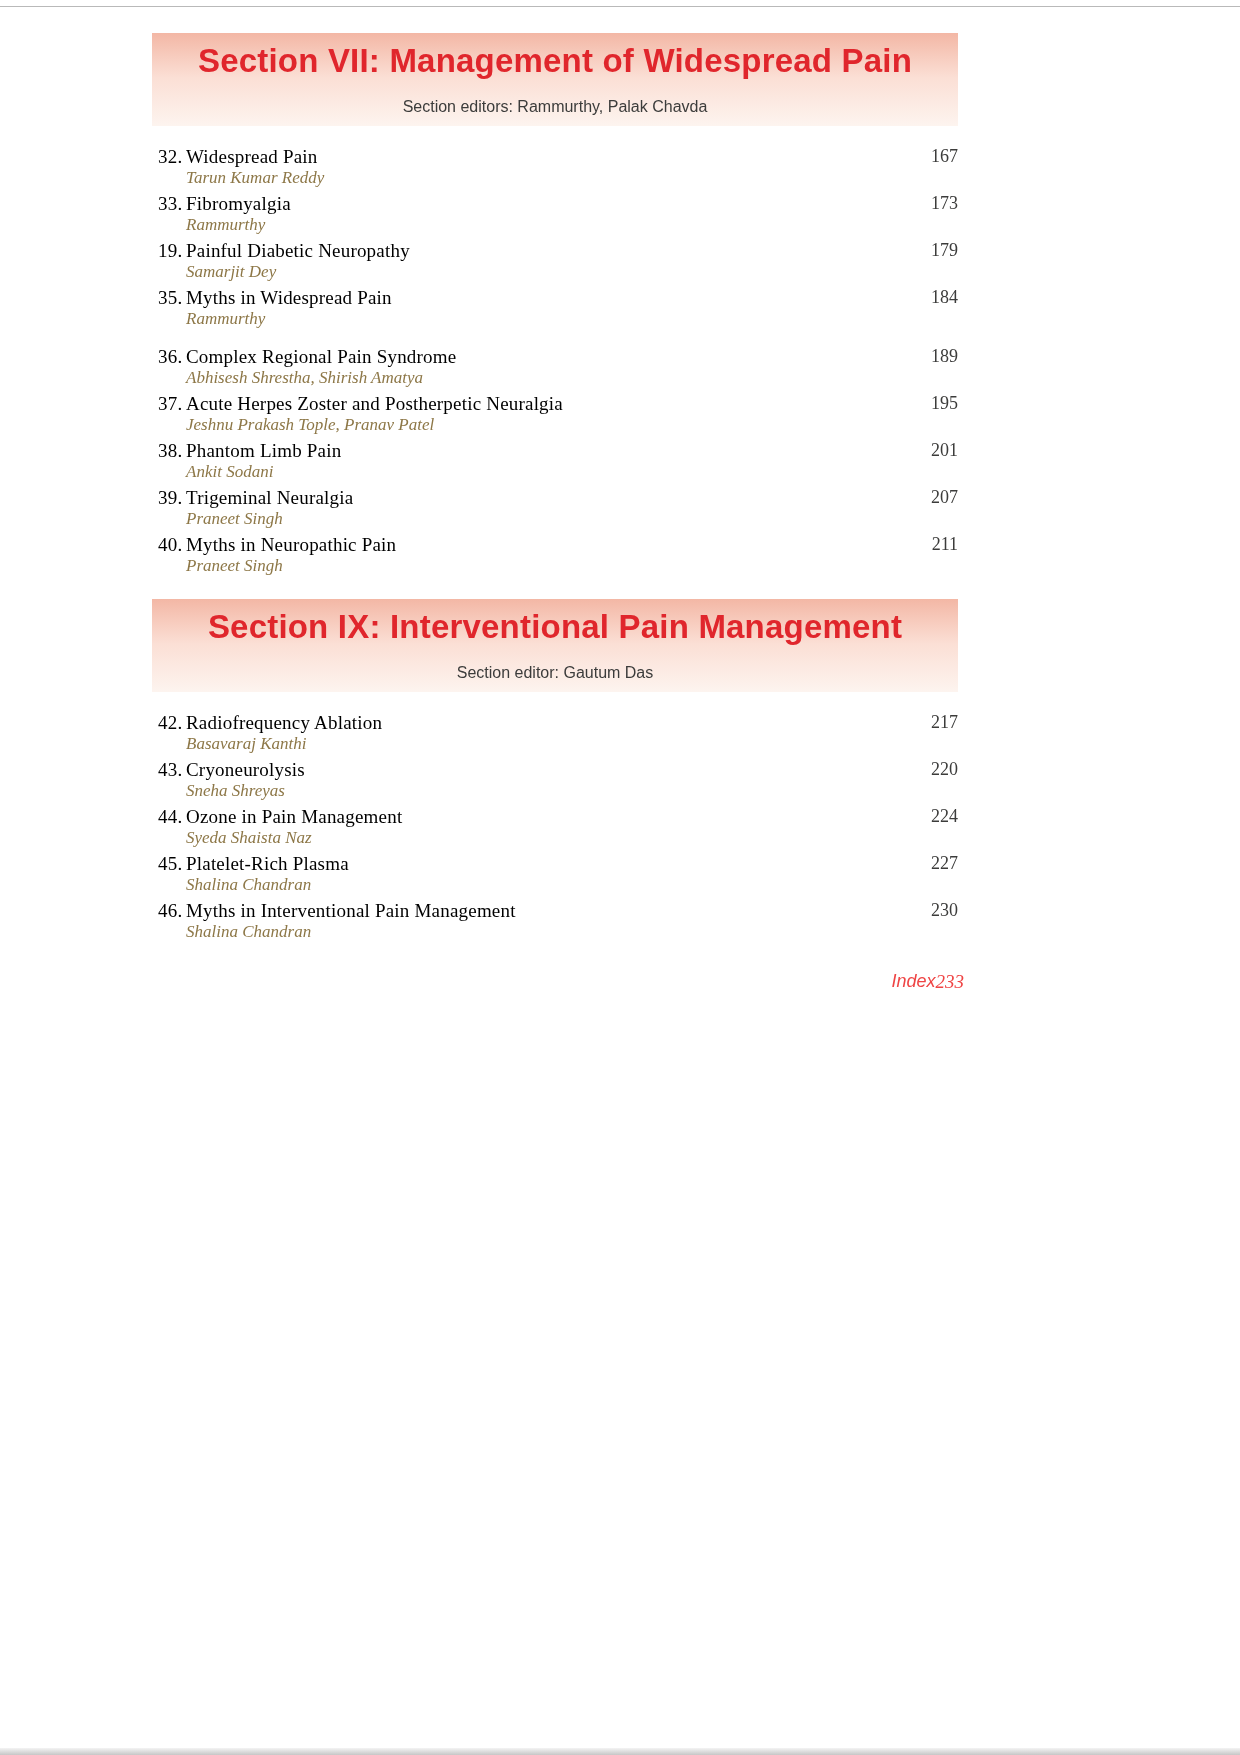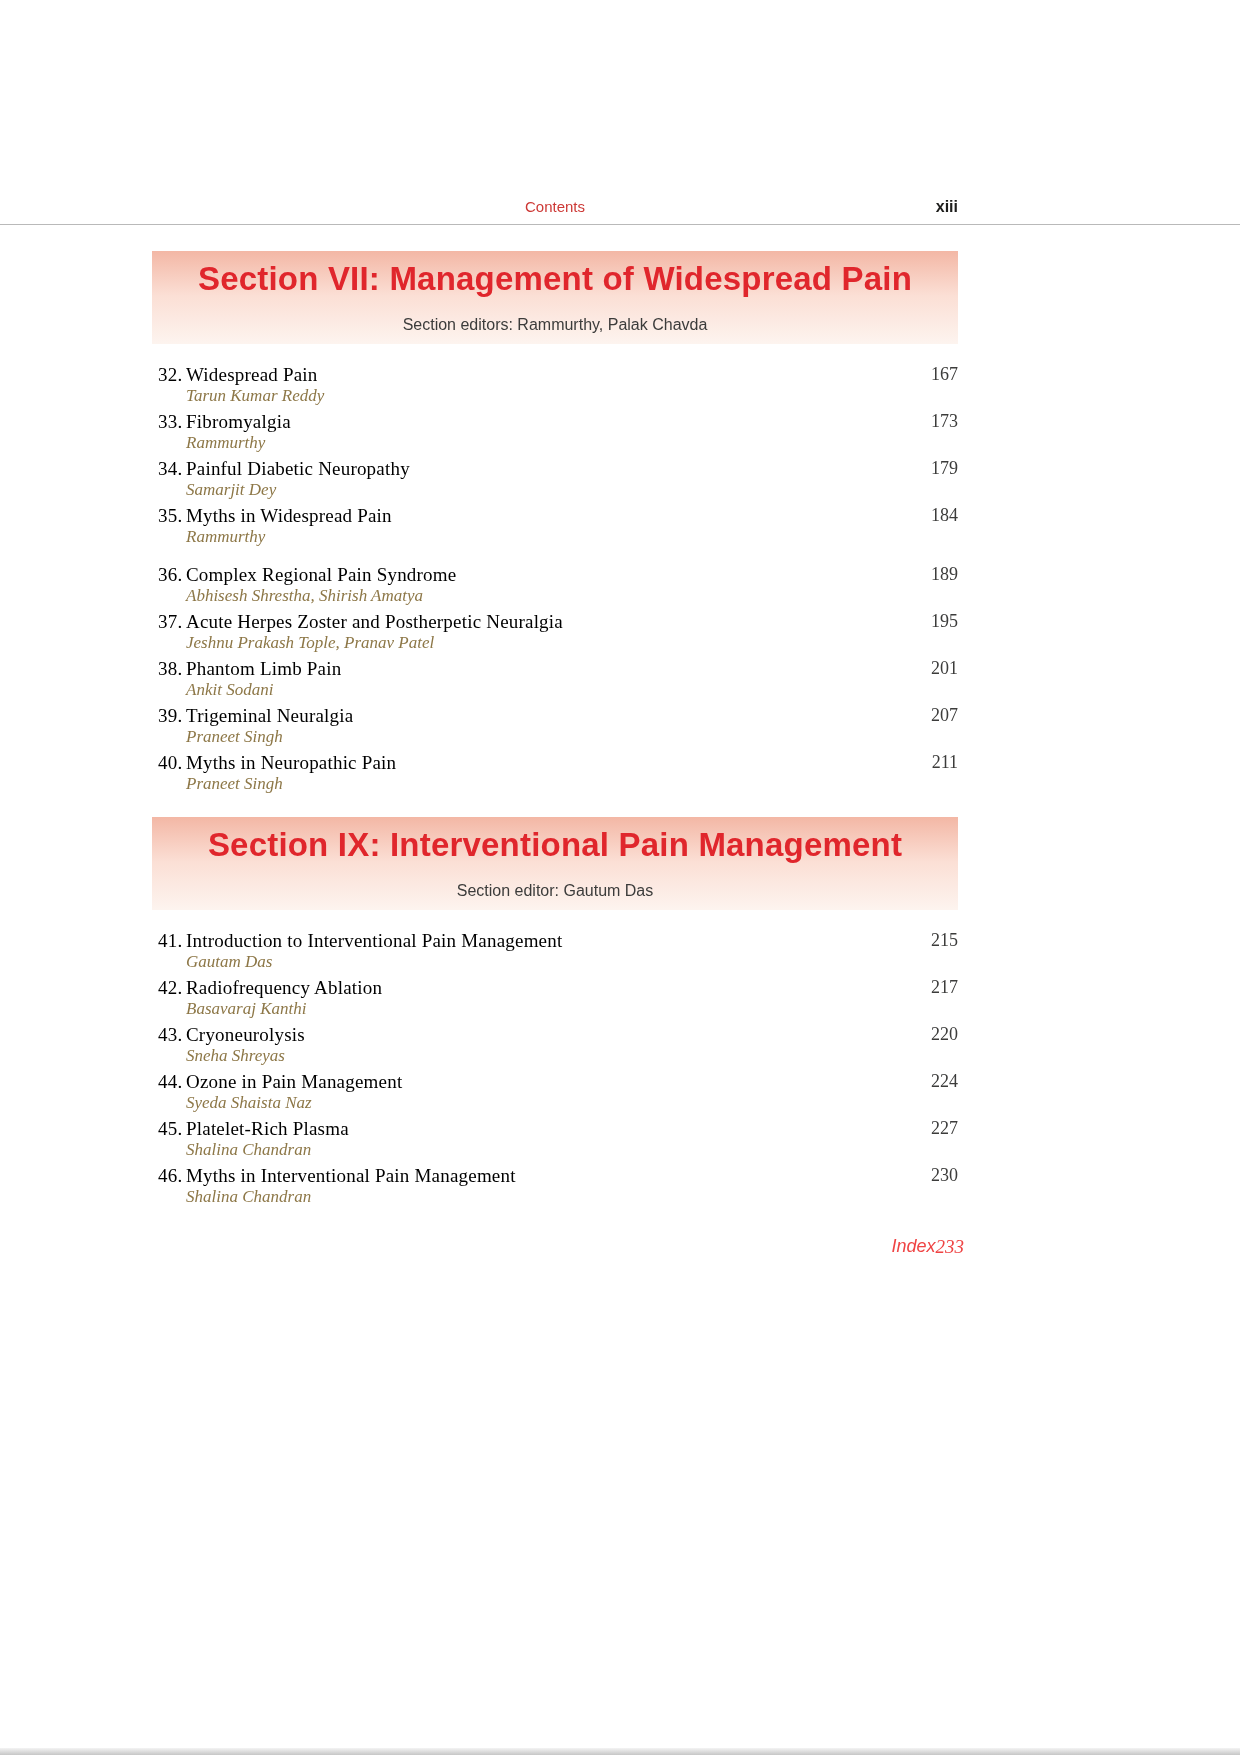--- a/index.html
+++ b/index.html
@@ -127,24 +127,20 @@
     width: 100%;
     height: 7px;
     background: linear-gradient(180deg, #f4f4f4 0%, #c6c6c6 100%);
   }
 </style>
 </head>
 <body>
 
 <div class="page">
 
-  <div class="running-header">
-    <span>Contents</span>
-    <span class="folio">xiii</span>
-  </div>
 
   <hr class="header-rule">
 
   <div class="toc">
   <section class="toc-section">
     <div class="section-banner">
       <div class="section-title">Section VII: Management of Widespread Pain</div>
       <div class="section-editors">Section editors: Rammurthy, Palak Chavda</div>
     </div>
     <div class="chapter-list">
@@ -164,21 +160,21 @@
         <span class="chapter-number">33.</span><span class="chapter-title">Fibromyalgia</span>
       </div>
       <div class="chapter-authors">Rammurthy</div>
     </div>
     <div class="chapter-page">173</div>
   </div>
 
   <div class="chapter-row">
     <div class="chapter-main">
       <div class="chapter-titleline">
-        <span class="chapter-number">34.</span><span class="chapter-title">Painful Diabetic Neuropathy</span>
+        <span class="chapter-number">19.</span><span class="chapter-title">Painful Diabetic Neuropathy</span>
       </div>
       <div class="chapter-authors">Samarjit Dey</div>
     </div>
     <div class="chapter-page">179</div>
   </div>
 
   <div class="chapter-row">
     <div class="chapter-main">
       <div class="chapter-titleline">
         <span class="chapter-number">35.</span><span class="chapter-title">Myths in Widespread Pain</span>
@@ -243,29 +239,20 @@
   </div>
 </div>
   </section>
 
   <section class="toc-section">
     <div class="section-banner">
       <div class="section-title">Section IX: Interventional Pain Management</div>
       <div class="section-editors">Section editor: Gautum Das</div>
     </div>
     <div class="chapter-list">
-  <div class="chapter-row">
-    <div class="chapter-main">
-      <div class="chapter-titleline">
-        <span class="chapter-number">41.</span><span class="chapter-title">Introduction to Interventional Pain Management</span>
-      </div>
-      <div class="chapter-authors">Gautam Das</div>
-    </div>
-    <div class="chapter-page">215</div>
-  </div>
 
   <div class="chapter-row">
     <div class="chapter-main">
       <div class="chapter-titleline">
         <span class="chapter-number">42.</span><span class="chapter-title">Radiofrequency Ablation</span>
       </div>
       <div class="chapter-authors">Basavaraj Kanthi</div>
     </div>
     <div class="chapter-page">217</div>
   </div>

